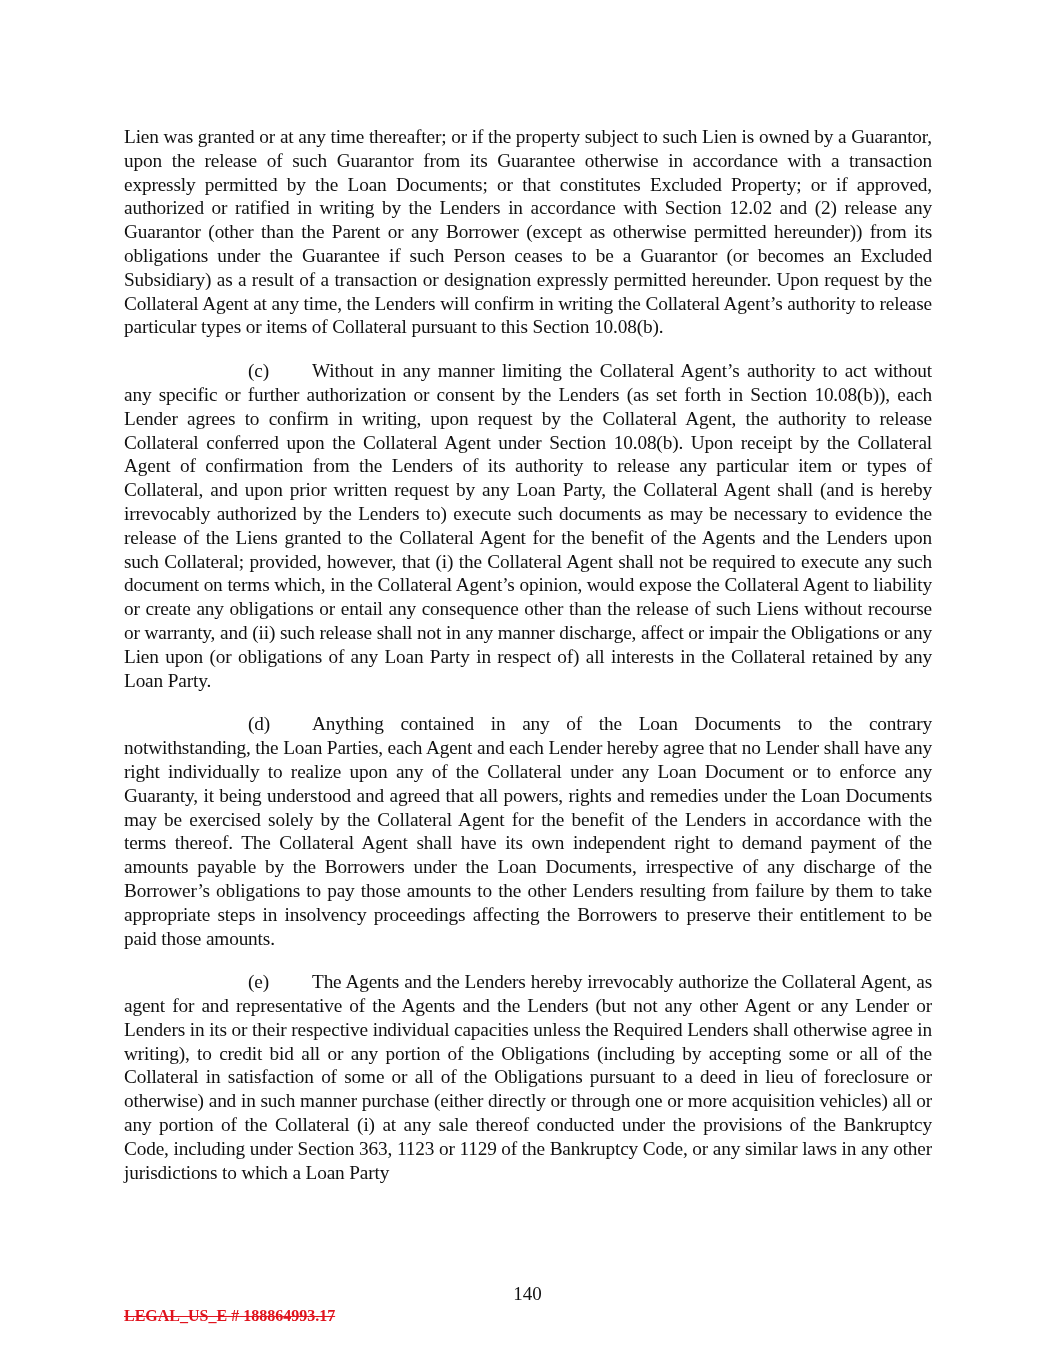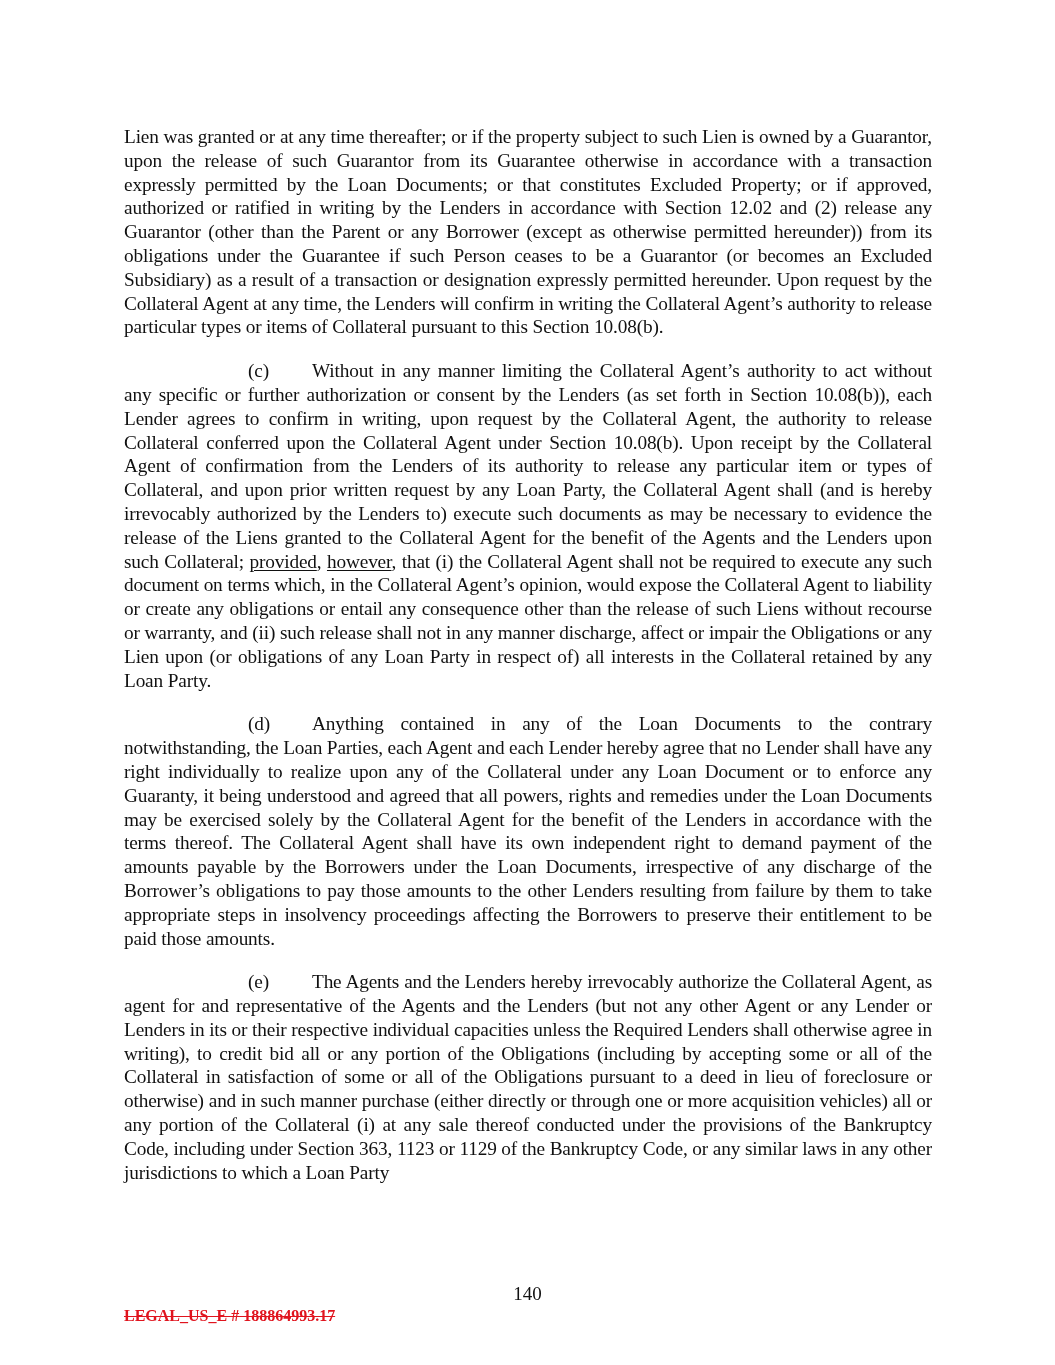--- a/index.html
+++ b/index.html
@@ -27,21 +27,21 @@
       text-align: justify;
       margin: 16px 0 20px 0;
       letter-spacing: -0.15px;
     }
     .para.first { margin-top: 0; }
     .indent-marker {
       display: inline-block;
       width: 64px;
       margin-left: 124px;
     }
-    .u { text-decoration: underline; text-underline-offset: 2px; }
+    .u { text-underline-offset: 2px; }
     .page-number {
       position: absolute;
       left: 0;
       width: 1055px;
       top: 1283px;
       text-align: center;
       font-size: 19px;
       line-height: 22px;
     }
     .doc-id {

